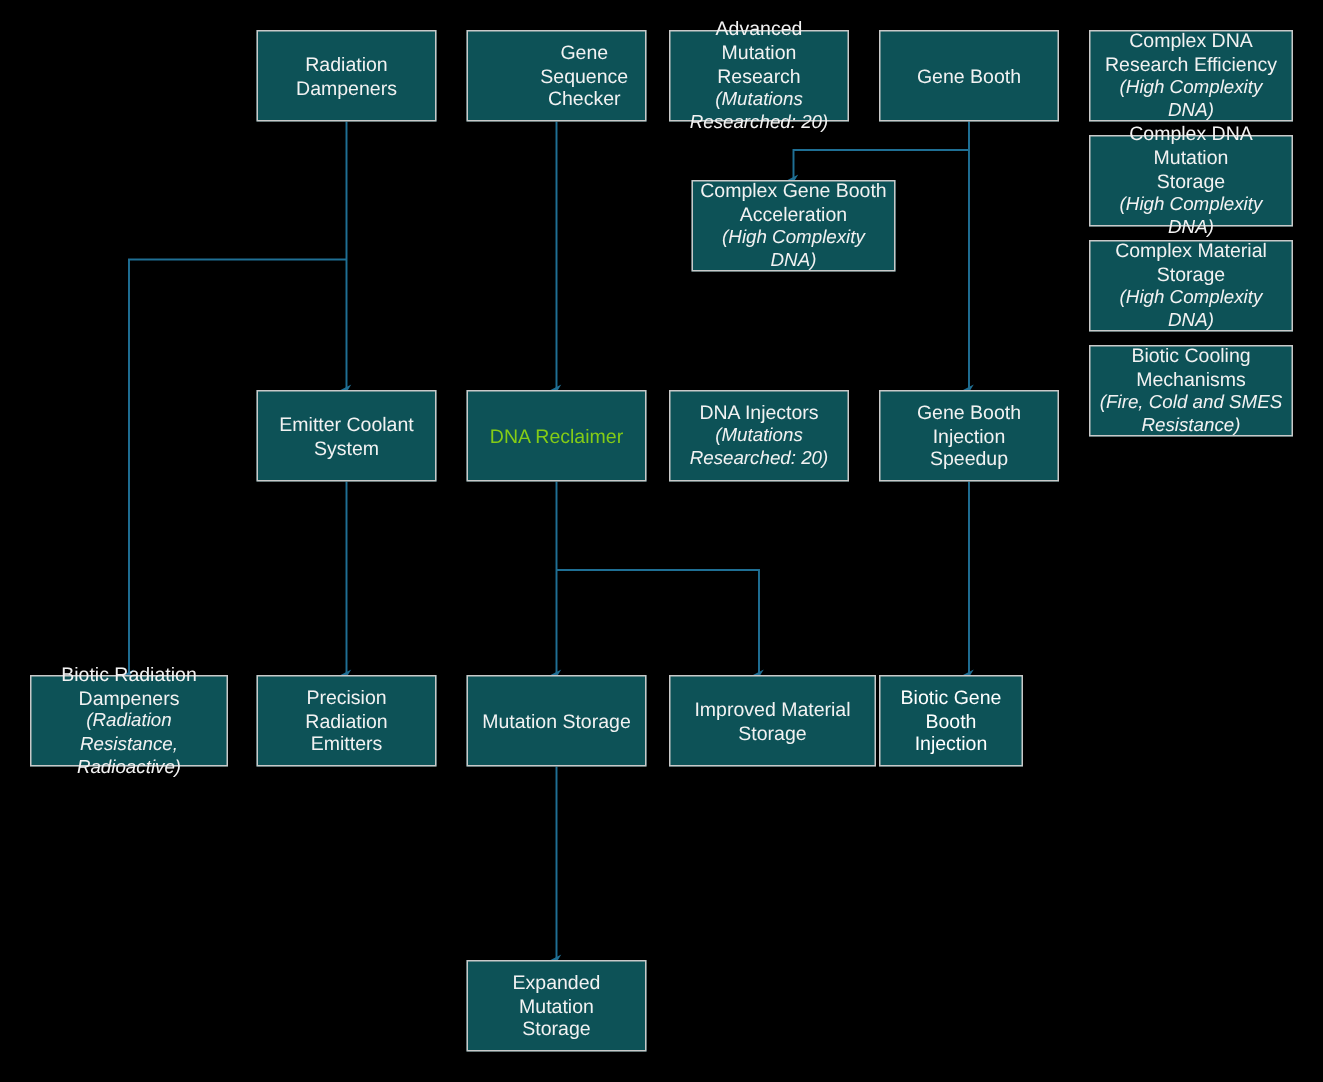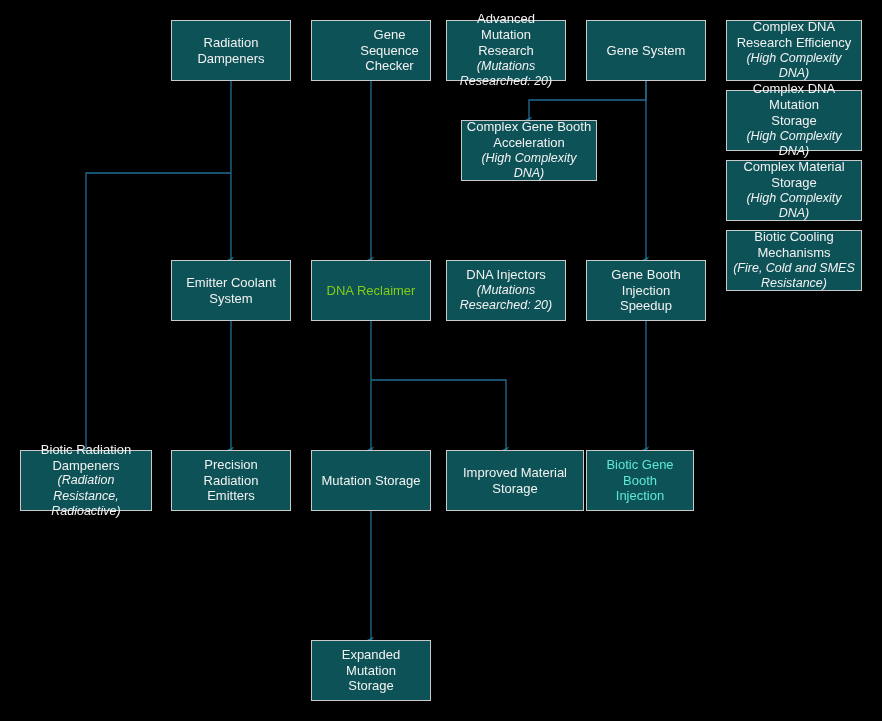--- a/index.html
+++ b/index.html
@@ -82,21 +82,21 @@
         <div class="node-title">Gene Sequence
 Checker</div>
       </div>
       <div class="node" style="left: 446px; top: 20px; width: 120px; height: 61px; background: rgb(13, 82, 87); border-color: rgb(201, 201, 201); color: rgb(242, 242, 242);">
         <div class="node-title">Advanced Mutation
 Research</div>
         <div class="node-sub">(Mutations
 Researched: 20)</div>
       </div>
       <div class="node" style="left: 586px; top: 20px; width: 120px; height: 61px; background: rgb(13, 82, 87); border-color: rgb(201, 201, 201); color: rgb(242, 242, 242);">
-        <div class="node-title">Gene System</div>
+        <div class="node-title">Gene Booth</div>
       </div>
       <div class="node" style="left: 726px; top: 20px; width: 136px; height: 61px; background: rgb(13, 82, 87); border-color: rgb(201, 201, 201); color: rgb(242, 242, 242);">
         <div class="node-title">Complex DNA
 Research Efficiency</div>
         <div class="node-sub">(High Complexity DNA)</div>
       </div>
       <div class="node" style="left: 726px; top: 90px; width: 136px; height: 61px; background: rgb(13, 82, 87); border-color: rgb(201, 201, 201); color: rgb(242, 242, 242);">
         <div class="node-title">Complex DNA Mutation
 Storage</div>
         <div class="node-sub">(High Complexity DNA)</div>
@@ -143,21 +143,21 @@
         <div class="node-title">Precision Radiation
 Emitters</div>
       </div>
       <div class="node" style="left: 311px; top: 450px; width: 120px; height: 61px; background: rgb(13, 82, 87); border-color: rgb(201, 201, 201); color: rgb(242, 242, 242);">
         <div class="node-title">Mutation Storage</div>
       </div>
       <div class="node" style="left: 446px; top: 450px; width: 138px; height: 61px; background: rgb(13, 82, 87); border-color: rgb(201, 201, 201); color: rgb(242, 242, 242);">
         <div class="node-title">Improved Material
 Storage</div>
       </div>
-      <div class="node" style="left: 586px; top: 450px; width: 108px; height: 61px; background: rgb(13, 82, 87); border-color: rgb(201, 201, 201); color: #5eead4; text-align: center;">
+      <div class="node" style="left: 586px; top: 450px; width: 96px; height: 61px; background: rgb(13, 82, 87); border-color: rgb(201, 201, 201); color: #ffffff; text-align: center;">
         <div class="node-title">Biotic Gene Booth
 Injection</div>
       </div>
       <div class="node" style="left: 311px; top: 640px; width: 120px; height: 61px; background: rgb(13, 82, 87); border-color: rgb(201, 201, 201); color: rgb(242, 242, 242);">
         <div class="node-title">Expanded Mutation
 Storage</div>
       </div>
     </div>
 </div>
 

